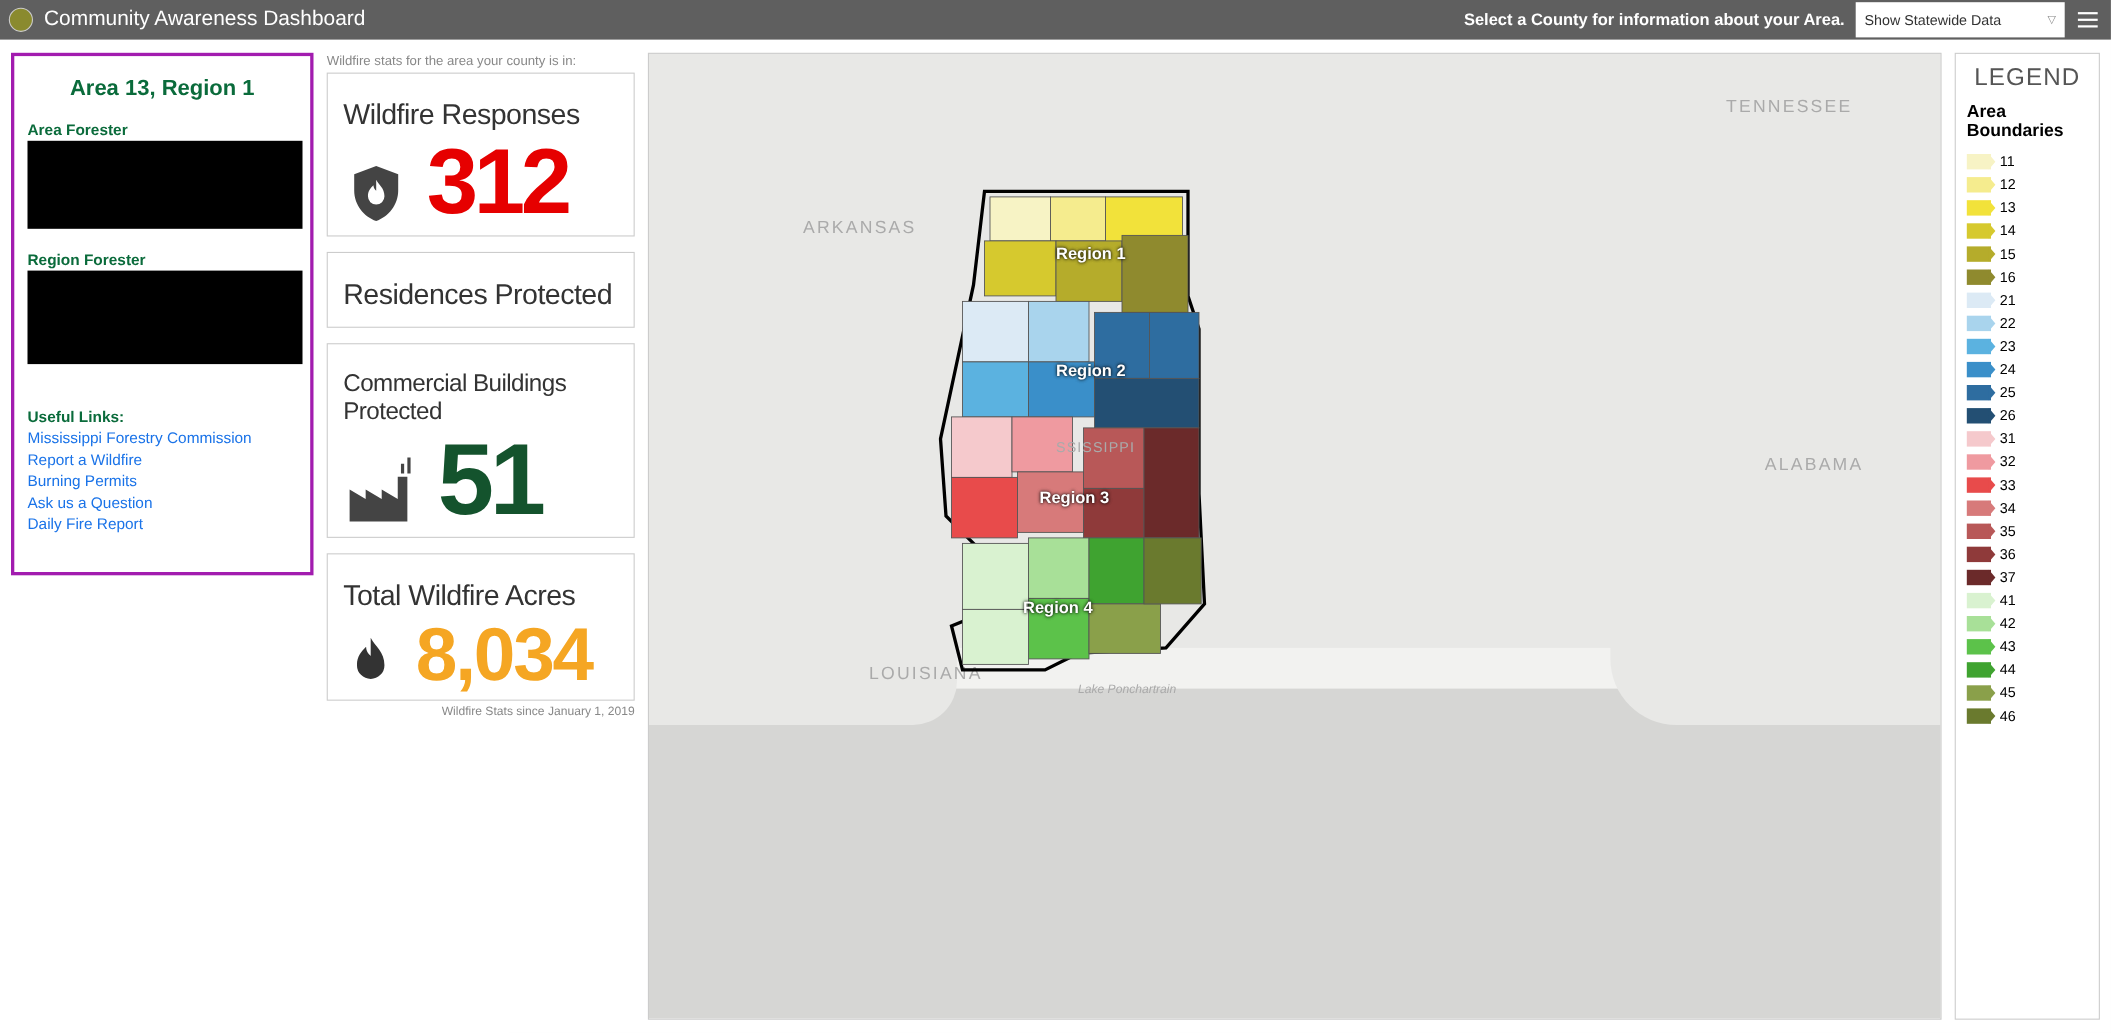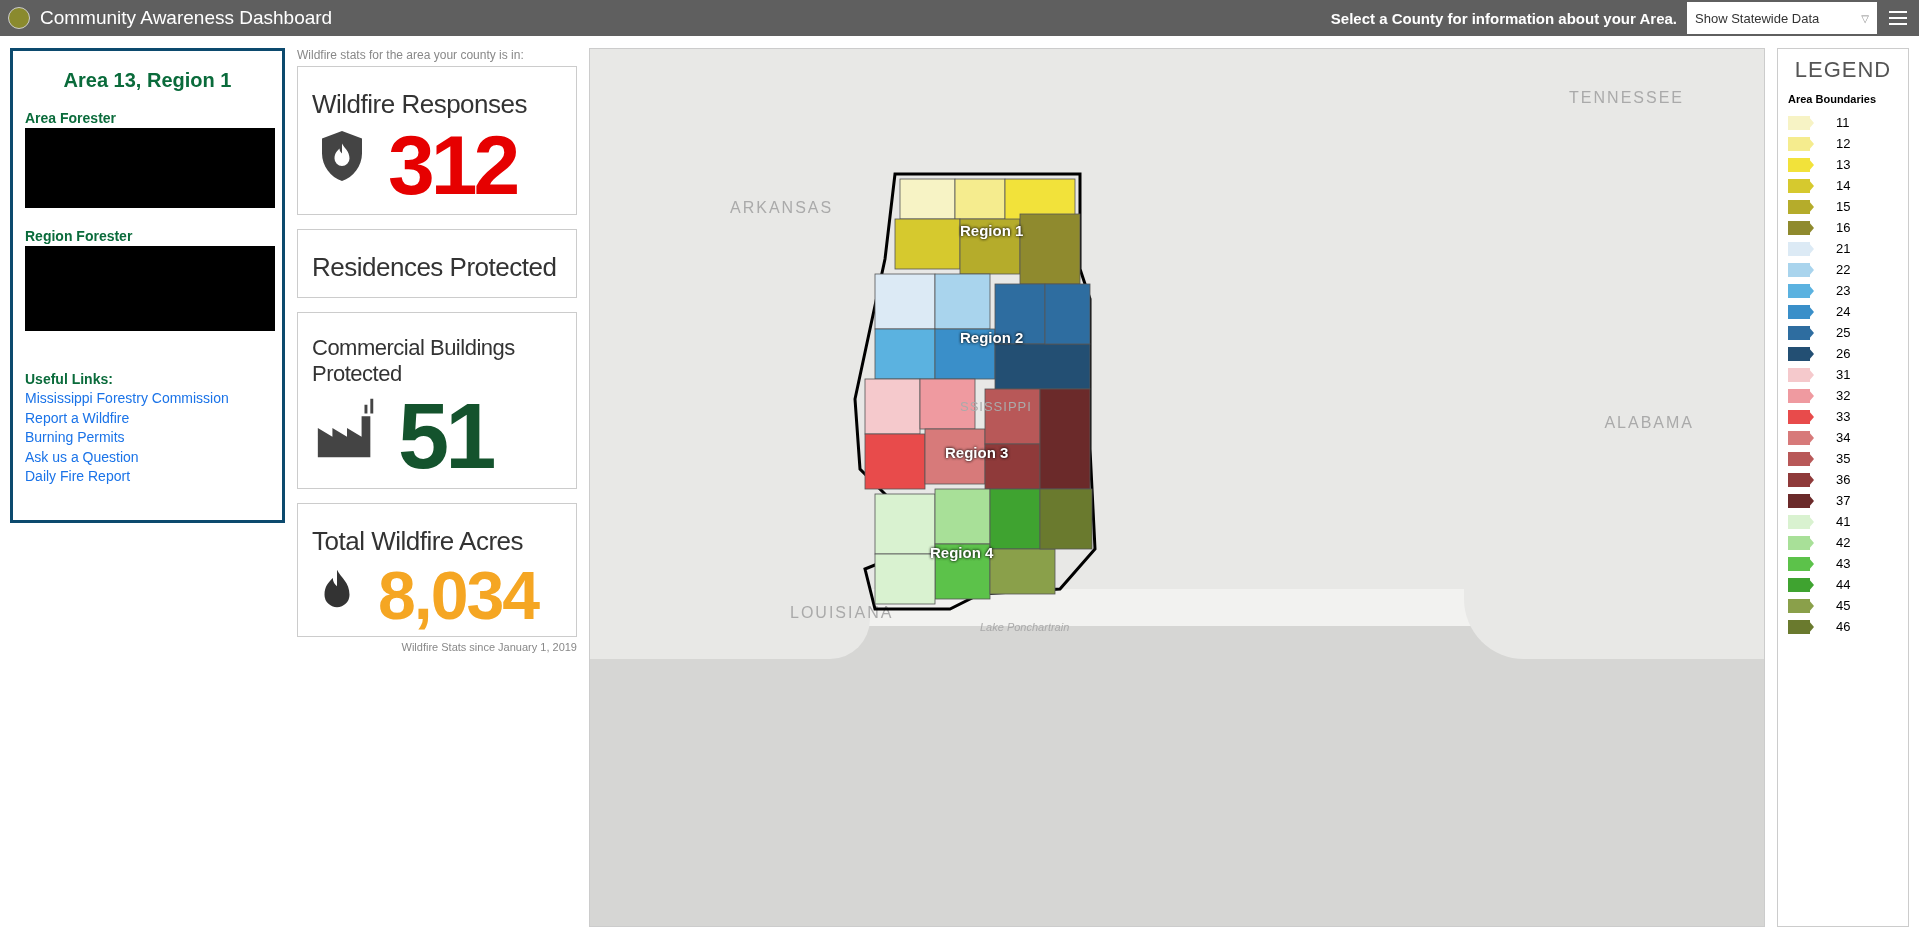--- a/index.html
+++ b/index.html
@@ -20,35 +20,35 @@
   .main { display:flex; padding: 12px 10px; gap: 12px; height: calc(939px - 36px); }
 
   .col1 { width: 275px; }
   .col2 { width: 280px; display:flex; flex-direction:column; }
   .col3 { flex:1; }
   .col4 { width: 132px; }
 
   .panel { border: 1px solid #ccc; background:#fff; }
 
   
-  .area-panel { border: 3px solid #0c4a6e; height: 475px; padding: 14px 12px; }
+  .area-panel { border: 3px solid #a21caf; height: 475px; padding: 14px 12px; }
   .area-title { color:#0a6b3b; font-weight:700; font-size:20px; text-align:center; margin:4px 0 18px 0; }
   .section-label { color:#0a6b3b; font-weight:600; font-size:14px; margin-bottom:2px; }
   .blackbox { background:#000; width: 250px; }
   .bb1 { height: 80px; margin-bottom: 20px; }
   .bb2 { height: 85px; margin-bottom: 40px; }
   .links-title { color:#0a6b3b; font-weight:600; font-size:14px; margin-bottom:2px; }
   .link { color:#1a73e8; font-size:14px; line-height:1.4; cursor:pointer; }
 
   
   .stats-note { color:#888; font-size:12px; margin-bottom:4px; }
   .stat-card { border:1px solid #ccc; padding: 22px 14px 8px 14px; margin-bottom: 14px; }
   .stat-title { font-size:26px; color:#333; margin-bottom:6px; letter-spacing: -0.5px; }
   .stat-title.sm { font-size:22px; }
-  .stat-body { display:flex; align-items:flex-start; gap: 16px; }
+  .stat-body { display:flex; align-items:flex-end; gap: 16px; }
   .stat-icon { width:60px; height:60px; color:#444; flex-shrink:0; }
   .stat-value { font-size:84px; font-weight:700; line-height:0.95; letter-spacing:-4px; }
   .v-red { color:#e60000; }
   .v-green { color:#2bad2b; }
   .v-blue { color:#14532d; }
   .v-orange { color:#f5a623; }
   .foot-note { color:#888; font-size:11px; text-align:right; }
 
   
   .map-panel { height: 100%; position:relative; background:#f2f2f0; overflow:hidden;padding-left:12px; }
@@ -56,22 +56,22 @@
   .map-panel .water { position:absolute; bottom:0; left:0; right:0; height:300px; background:#d6d6d4; }
   .state-label { position:absolute; color:#aaa; font-size:16px; font-weight:400; letter-spacing:2px; }
   .small-label { position:absolute; color:#aaa; font-size:11px; font-style:italic; }
 
   .ms-shape { position:absolute; left: 240px; top: 120px; }
   .region-label { position:absolute; color:#fff; font-weight:700; font-size:15px; text-shadow: 0 0 3px rgba(0,0,0,0.7), 0 0 3px rgba(0,0,0,0.7); }
 
   
   .legend-panel { height: 100%; padding: 8px 10px; }
   .legend-title { text-align:center; font-size:22px; font-weight:400; color:#555; margin-bottom:10px; letter-spacing:1px; }
-  .legend-sub { font-size:11px; font-weight:600; margin-bottom:10px; }
-  .legend-item { display:flex; align-items:center; gap:26px; margin-bottom:6px; font-size:13px; }
+  .legend-sub { font-size:16px; font-weight:600; margin-bottom:10px; }
+  .legend-item { display:flex; align-items:center; gap:8px; margin-bottom:6px; font-size:13px; }
   .swatch { width:22px; height:14px; position:relative; }
   .swatch::after { content:""; position:absolute; right:-4px; top:0; width:0; height:0; border-top:7px solid transparent; border-bottom:7px solid transparent; border-left:6px solid var(--c); }
   .swatch-inner { width:100%; height:100%; background:var(--c); }
 </style>
 </head>
 <body>
 
 <div class="header">
   <div class="logo"></div>
   <div class="title">Community Awareness Dashboard</div>

